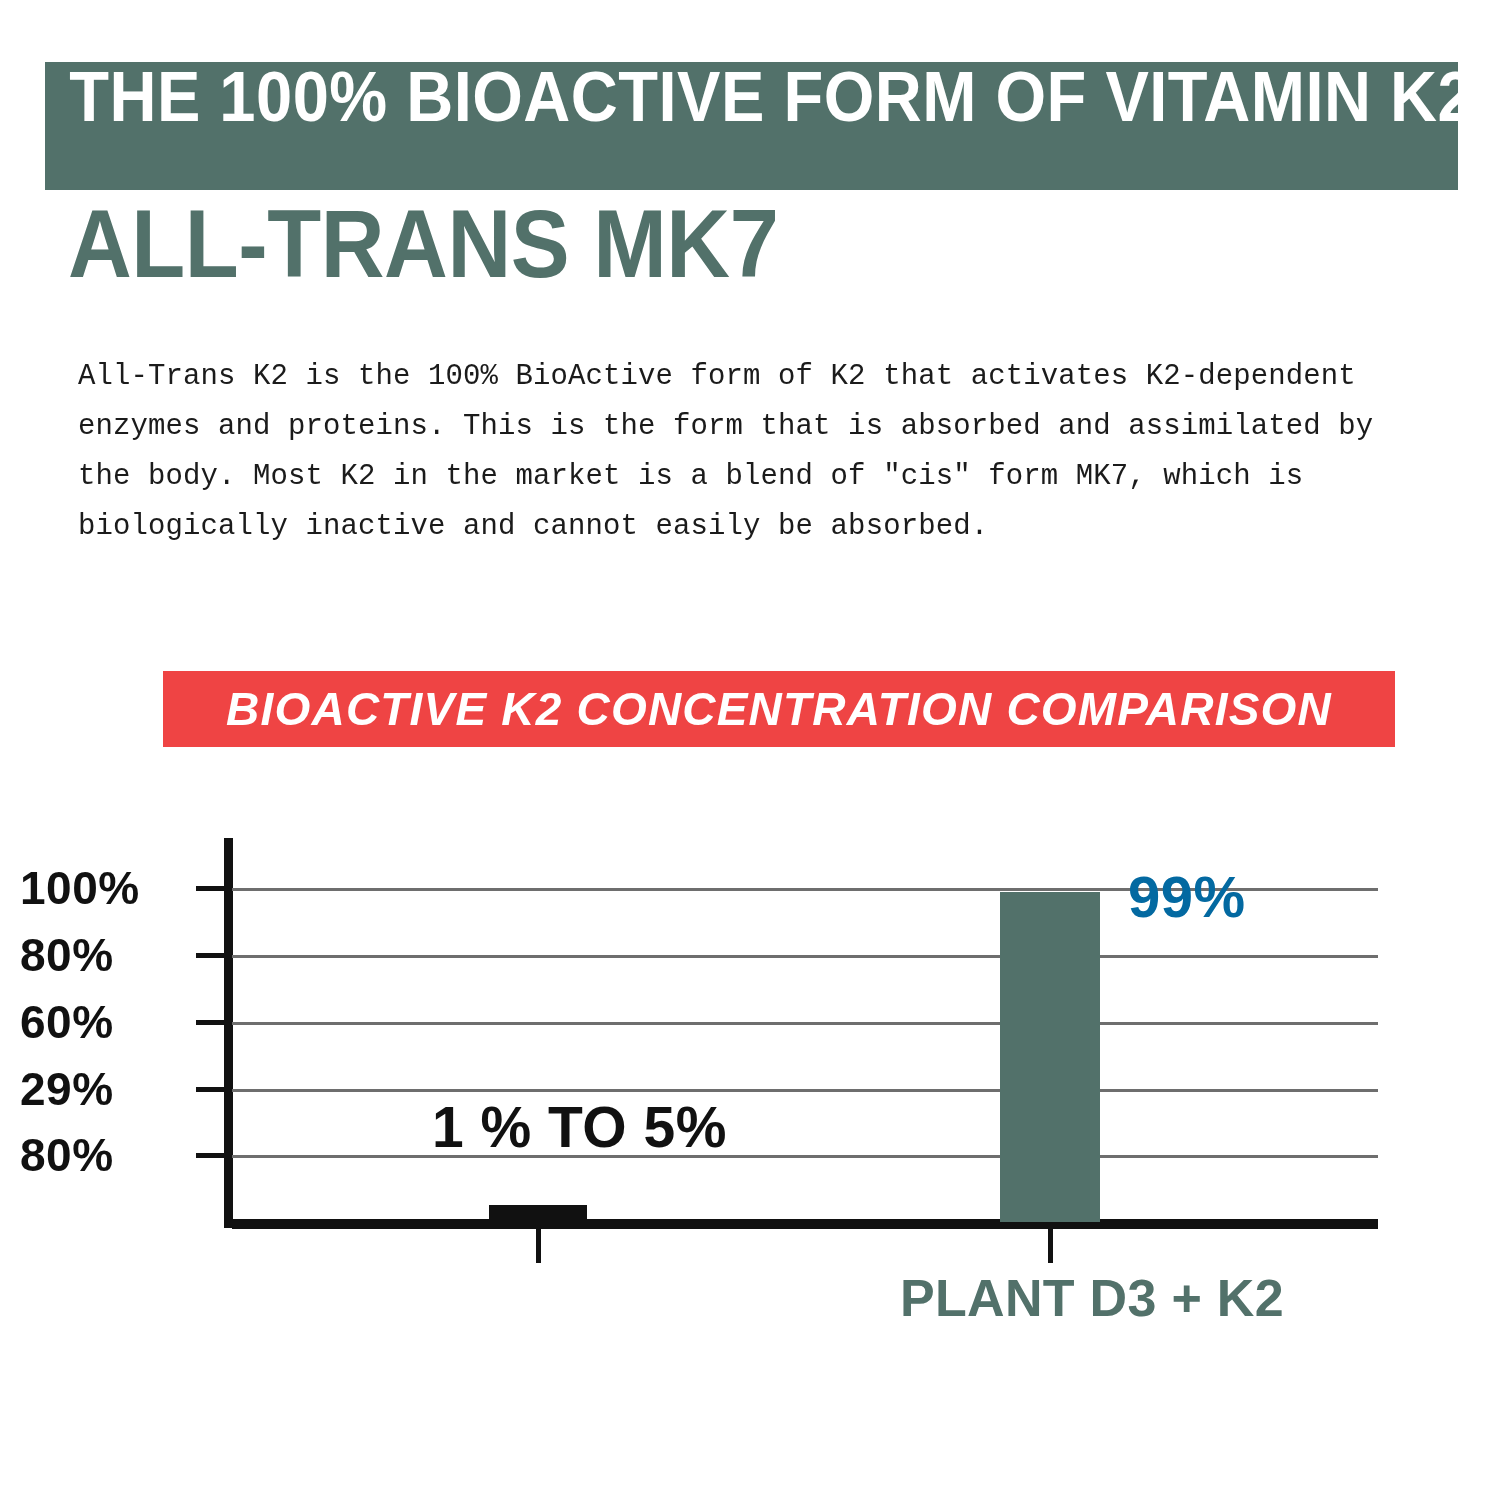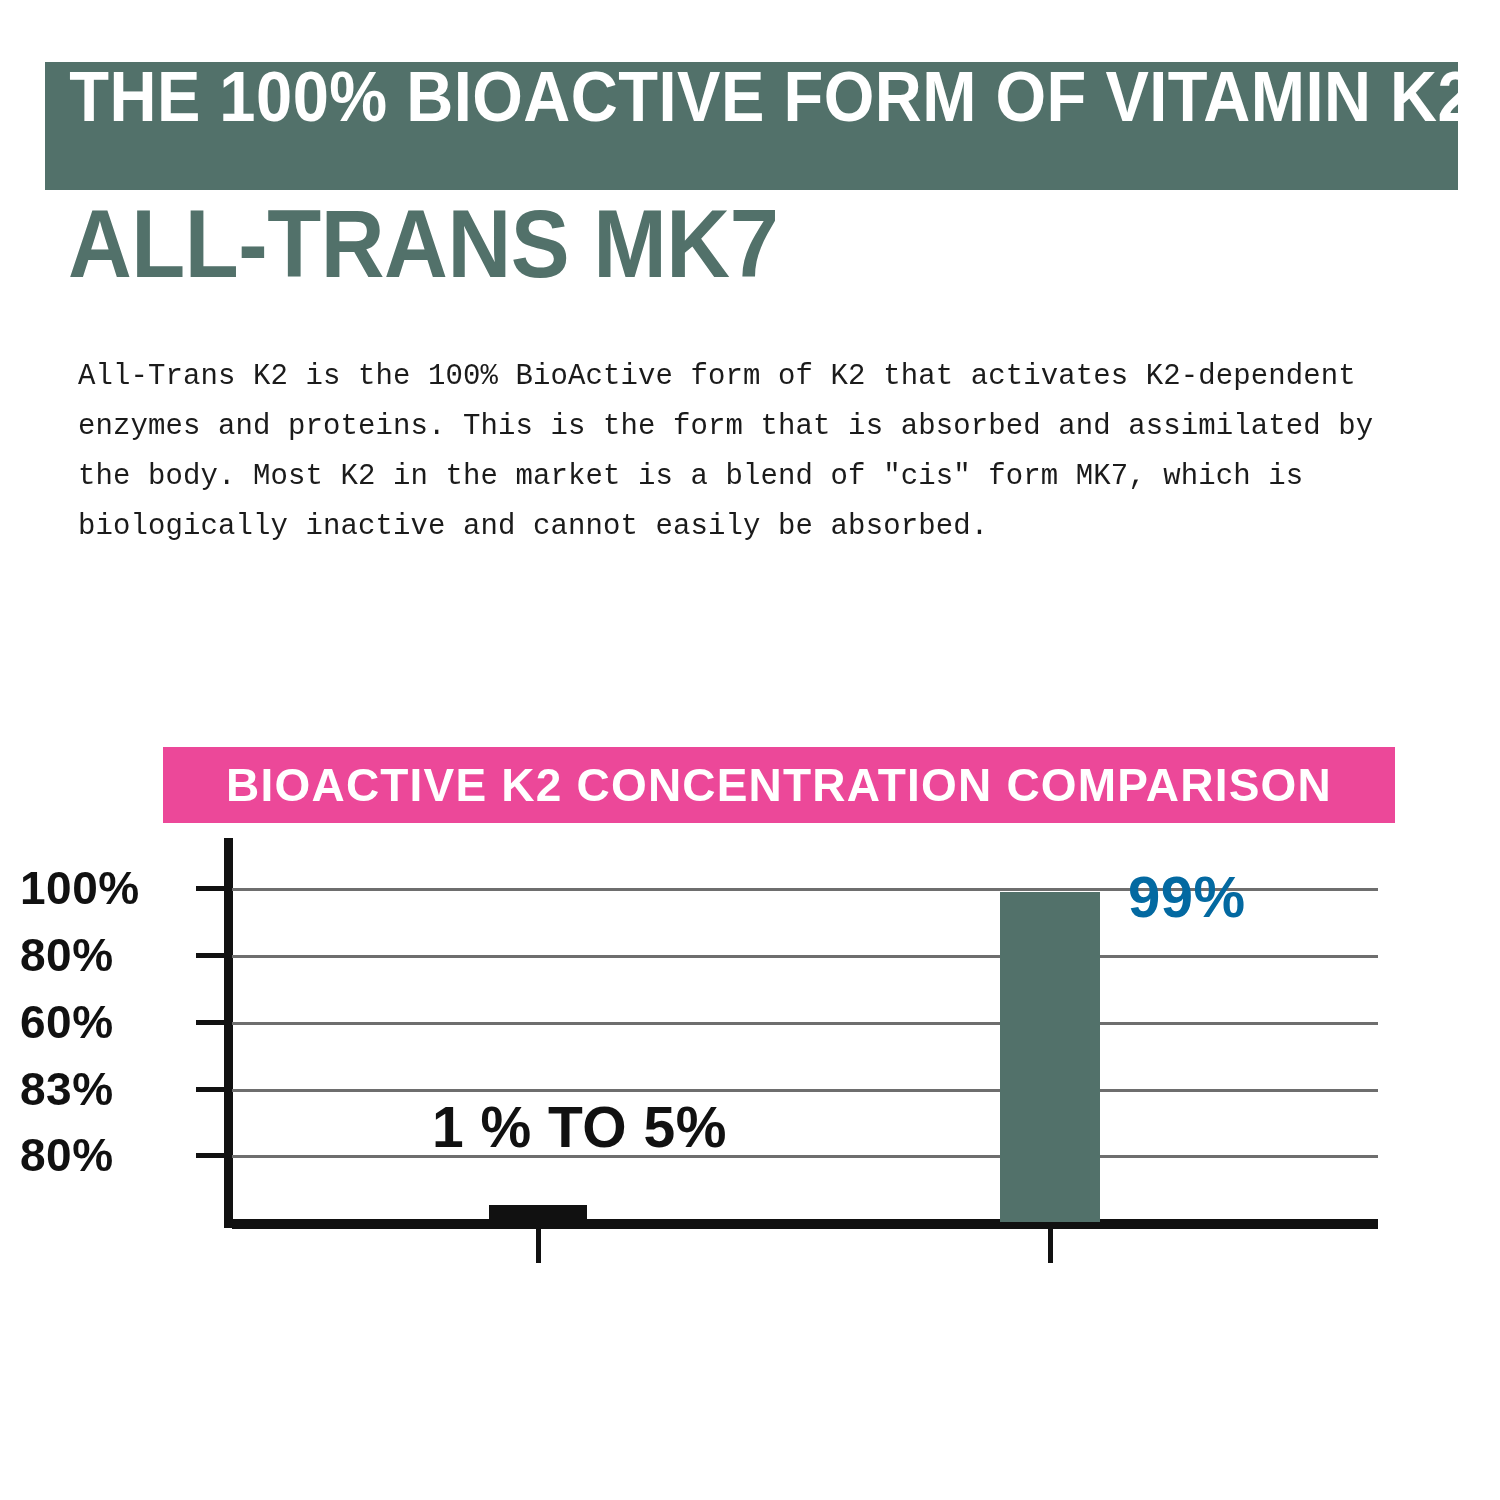--- a/index.html
+++ b/index.html
@@ -68,27 +68,28 @@
 
   
   .chart-section {
     position:absolute;
     left:0; top:0;
     width:1500px; height:1500px;
     pointer-events:none;
   }
   .chart-title-banner {
     position:absolute;
-    left:163px; top:747px;
+    left:163px; top:671px;
     width:1232px; height:76px;
-    background:#ec4899;
+    background:#ef4444;
     display:flex;
     align-items:center;
     justify-content:center;
     pointer-events:auto;
+    font-style:italic;
   }
   .chart-title-text {
     color:#ffffff;
     font-family:"Liberation Sans Narrow","Liberation Sans", sans-serif;
     font-weight:bold;
     font-size:46px;
     letter-spacing:1.2px;
     line-height:1;
     white-space:nowrap;
   }
@@ -209,21 +210,21 @@
     <div class="chart-title-text">BIOACTIVE K2 CONCENTRATION COMPARISON</div>
   </div>
 
   <div class="y-axis-line"></div>
 
   <div class="x-axis-line"></div>
 
   <div id="y-axis-host">
       <div class="y-tick-label" style="top: 1132.27px;">80%</div>
       <div class="y-tick-mark" style="top: 1153.27px;"></div>
-      <div class="y-tick-label" style="top: 1065.55px;">83%</div>
+      <div class="y-tick-label" style="top: 1065.55px;">29%</div>
       <div class="y-tick-mark" style="top: 1086.55px;"></div>
       <div class="y-tick-label" style="top: 998.818px;">60%</div>
       <div class="y-tick-mark" style="top: 1019.82px;"></div>
       <div class="y-tick-label" style="top: 932.091px;">80%</div>
       <div class="y-tick-mark" style="top: 953.091px;"></div>
       <div class="y-tick-label" style="top: 865.364px;">100%</div>
       <div class="y-tick-mark" style="top: 886.364px;"></div>
     </div>
 
   <div class="plot" id="plot-host">
@@ -237,14 +238,15 @@
     </div>
 
   <div id="x-tick-host">
       <div class="x-tick-mark" style="left: 536px;"></div>
       <div class="x-tick-mark" style="left: 1048px;"></div>
     </div>
 
   <div class="value-label value-standard">1 % TO 5%</div>
   <div class="value-label value-plant">99%</div>
 
+  <div class="cat-label cat-plant">PLANT D3 + K2</div>
 
 </div>
 
 </body></html>

